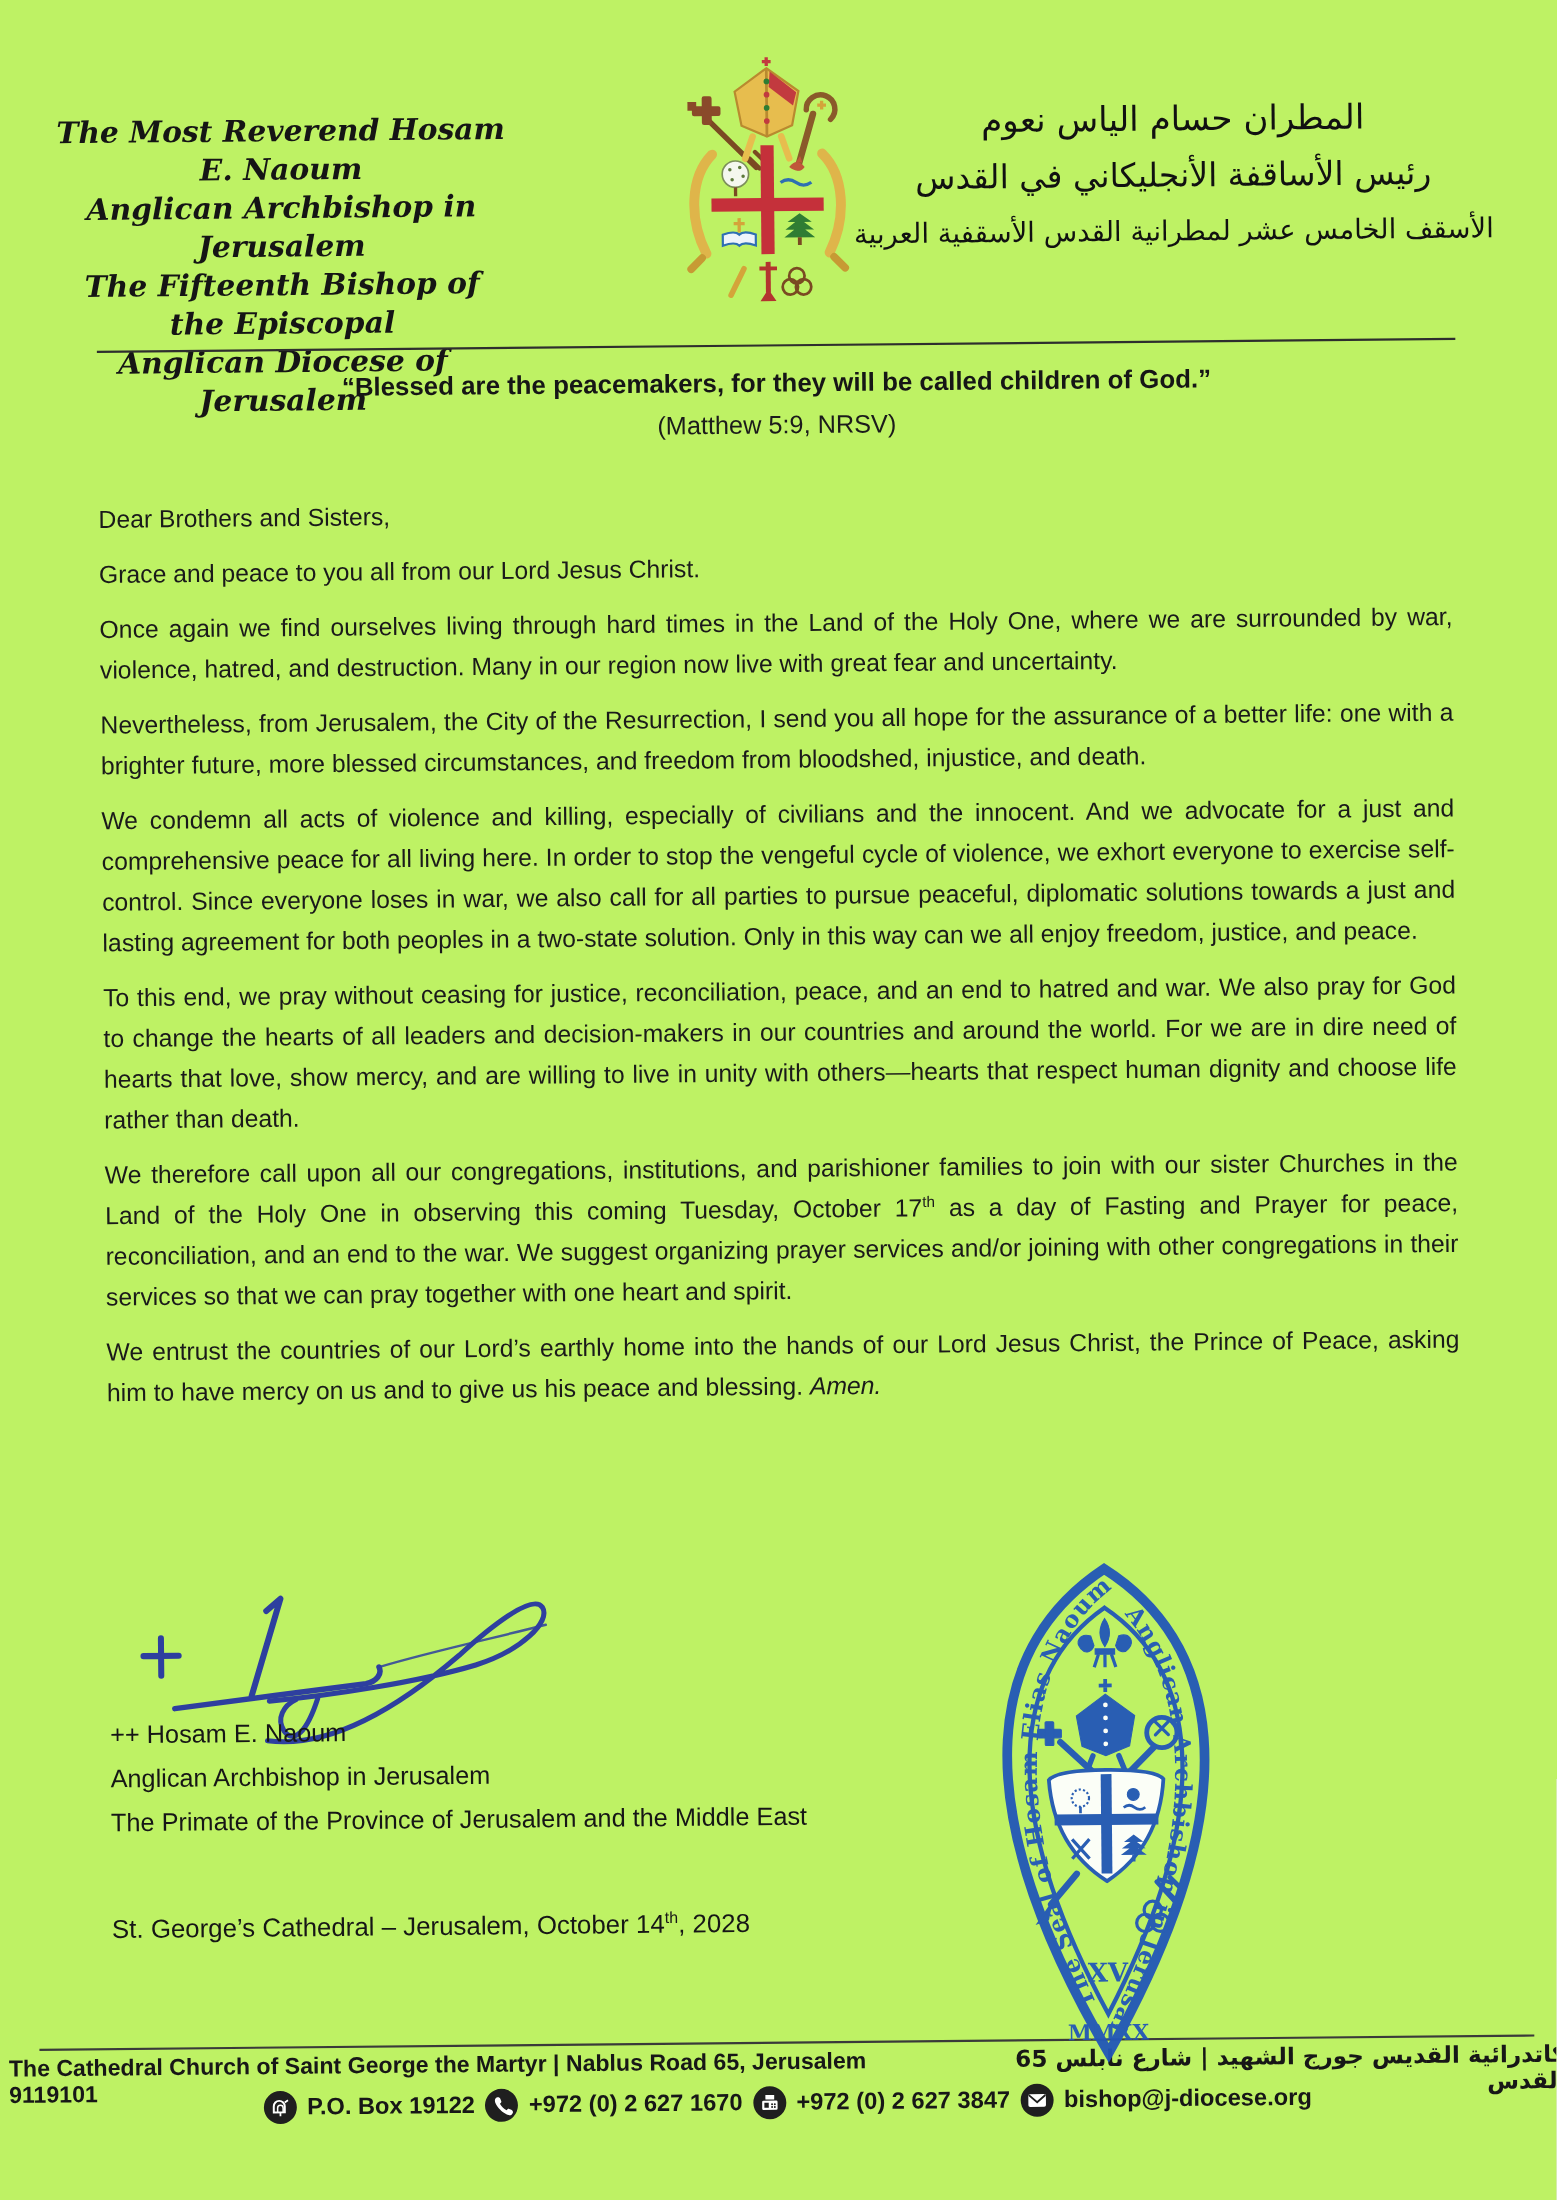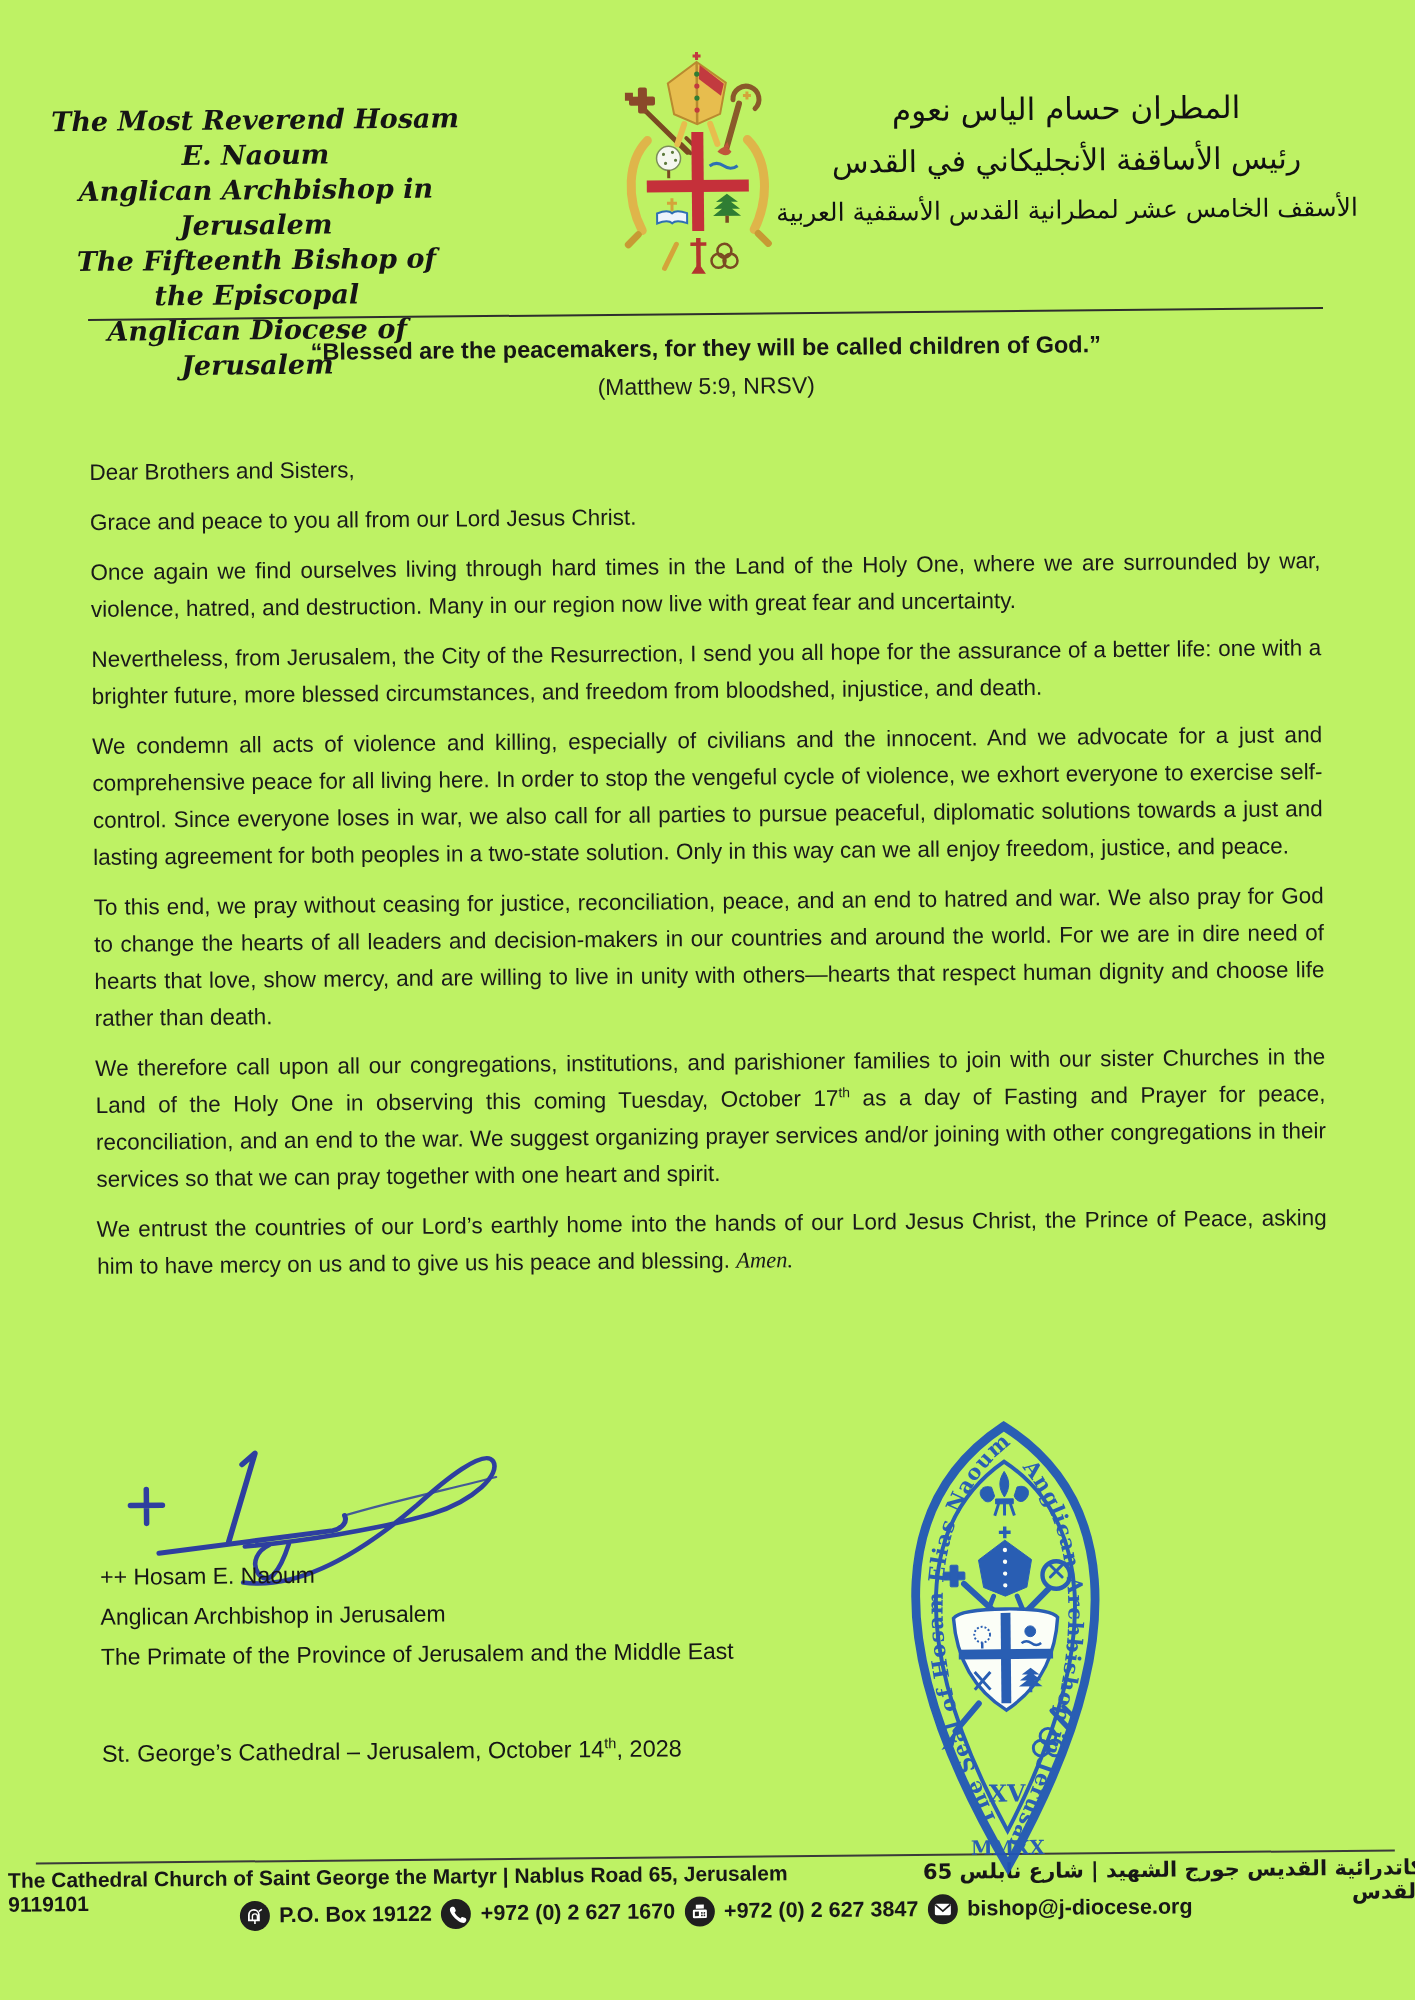--- a/index.html
+++ b/index.html
@@ -30,21 +30,21 @@
   
   .quote-wrap{position:absolute;left:95px;right:85px;top:330px;text-align:center;}
   .quote-main{font-weight:bold;font-size:23.5px;line-height:36px;color:#161616;}
   .quote-ref{font-size:23px;line-height:36px;margin-top:2px;}
 
   
   .body-wrap{position:absolute;left:95px;top:448px;width:1230px;
     font-size:22.5px;line-height:37px;text-align:justify;color:#1a1a1a;}
   .body-wrap p{margin:0 0 13px 0;}
   .sup{vertical-align:super;font-size:0.62em;line-height:0;}
-  .amen{font-style:italic;font-family:Liberation Serif, serif;}
+  .amen{font-style:italic;}
 
   
   .sig-box{position:absolute;left:88px;top:1428px;width:430px;height:175px;}
   .signoff{position:absolute;left:95px;top:1551px;font-size:23px;line-height:40px;color:#161616;}
   .dateline{position:absolute;left:95px;top:1735px;font-size:23.5px;color:#161616;}
 
   
   .seal-box{position:absolute;left:833px;top:1415px;width:334px;height:478px;z-index:3;opacity:.95;}
 
   

